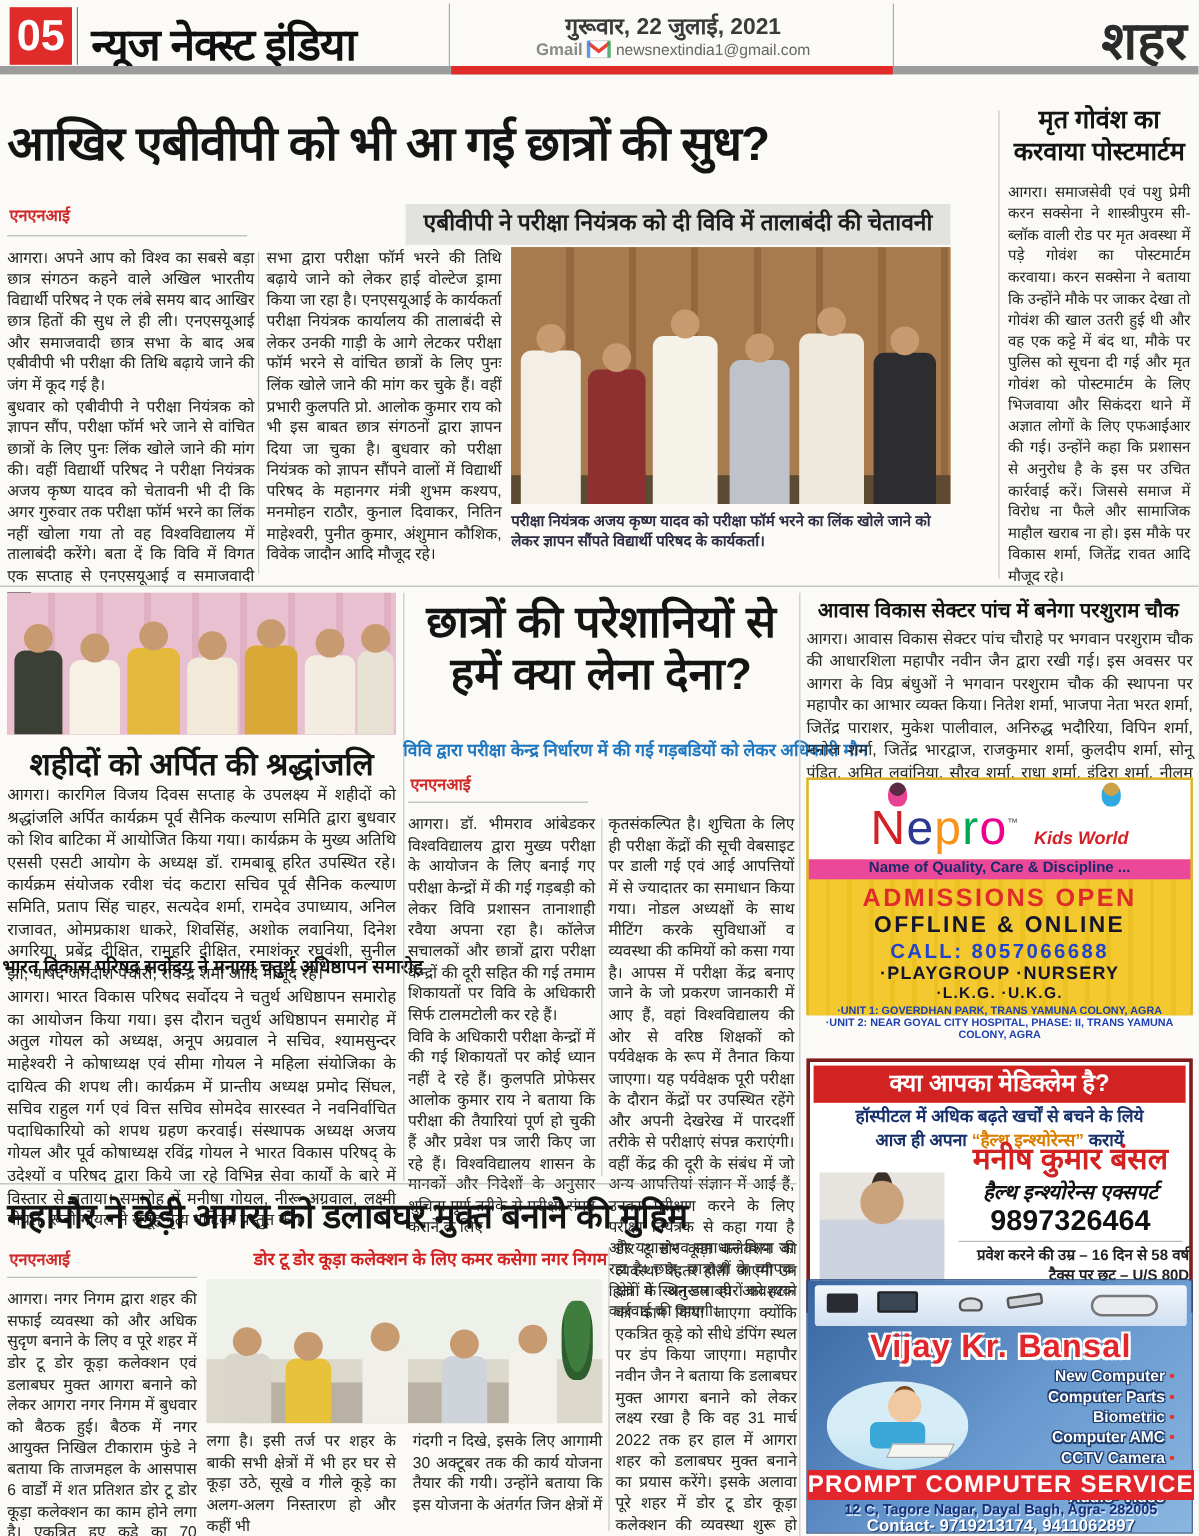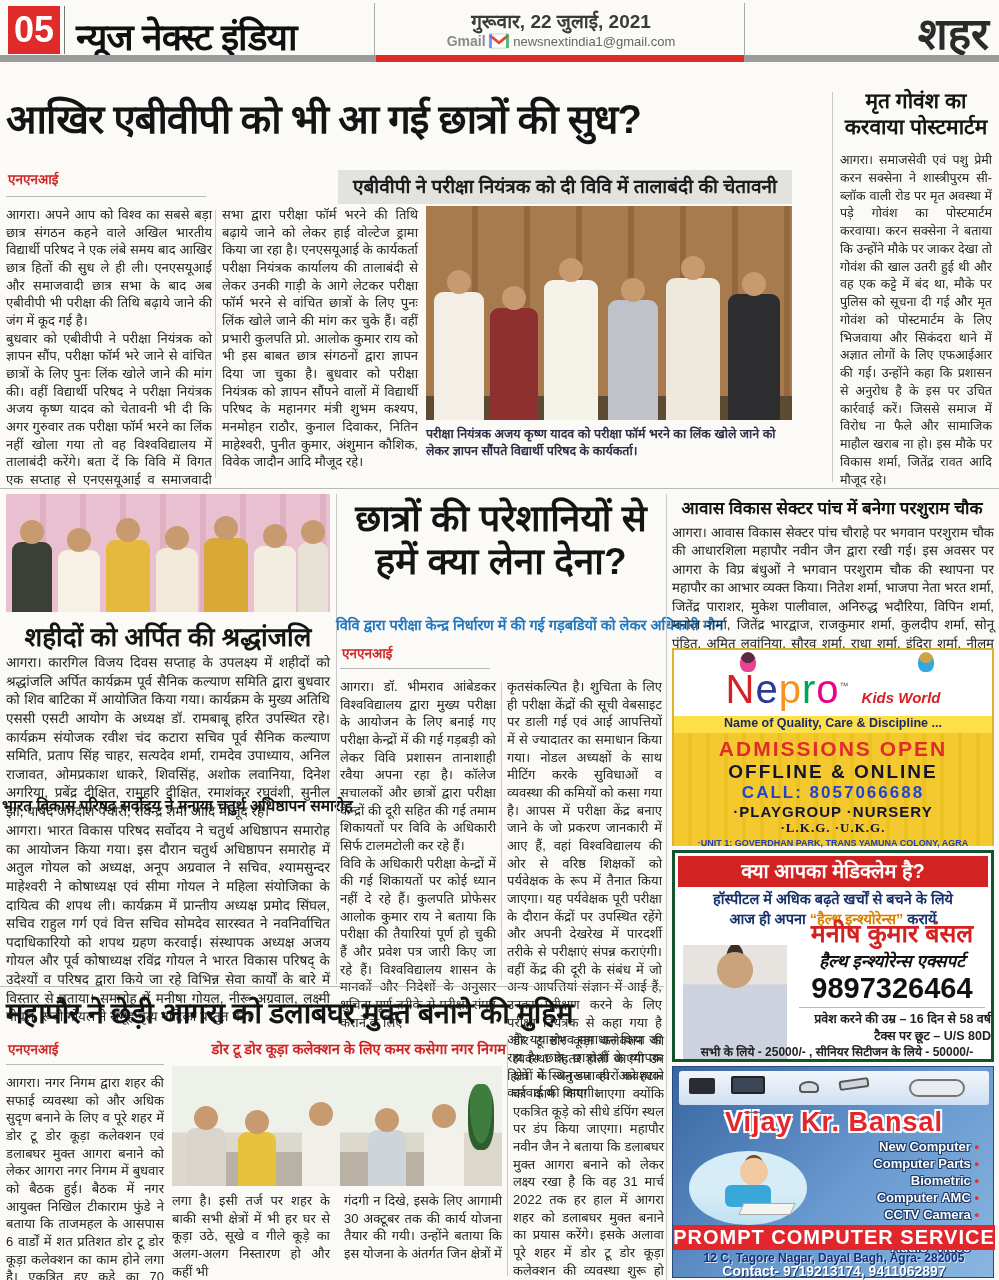--- a/index.html
+++ b/index.html
@@ -38,23 +38,23 @@
   .fig { position:absolute; bottom:0; border-radius:9px 9px 0 0; }
   .fig::before { content:""; position:absolute; top:-22px; left:50%; transform:translateX(-50%);
                  width:24px; height:24px; border-radius:50%; background:#c89a70; }
 
   
   .nepro { border:2px solid #dcb32c; background:#f3c92f; }
   .nepro-top { background:#fff; height:66px; position:relative; text-align:center; }
   .nepro-logo { font-size:40px; font-weight:normal; letter-spacing:1px; line-height:72px; }
   .nepro-kids { color:#d42027; font-weight:bold; font-size:15px; font-style:italic; }
   .nepro-tm { font-size:9px; color:#555; vertical-align:super; }
-  .nepro-tag { background:#fde047; font-size:12.5px; font-weight:bold; color:#1b2a6b; text-align:center; padding-bottom:3px; }
+  .nepro-tag { background:#ec4899; font-size:12.5px; font-weight:bold; color:#1b2a6b; text-align:center; padding-bottom:3px; }
   .nepro-yellow { background:repeating-linear-gradient(90deg,#f3c92f 0 14px,#ecc122 14px 18px); text-align:center; padding-top:4px; }
-  .mediclaim { border:3px solid #14532d; background:#fff; }
+  .mediclaim { border:3px solid #7f1d1d; background:#fff;margin-top:32px; }
   .mc-bar { background:#d32222; color:#fff; font-weight:bold; font-size:20px; text-align:center;
             height:31px; line-height:31px; margin:3px; }
   .mc-line { text-align:center; font-weight:bold; color:#15306b; font-size:14.5px; line-height:1.35; }
   .mc-quote { color:#d97f00; }
   .computer-ad { background:linear-gradient(135deg,#38659f 0%, #6899cf 55%, #8ab6e0 100%); border:1px solid #27497e; }
   .svc { font-size:13px; font-weight:bold; color:#fff; line-height:1.30; text-align:right;
          text-shadow:1px 1px 0 #1d3a6b, -1px -1px 0 #1d3a6b, 1px -1px 0 #1d3a6b, -1px 1px 0 #1d3a6b; }
   .svc::after { content:" •"; color:#e8302c; text-shadow:none; }
   .outline-red { color:#e3262c; text-shadow:2px 2px 0 #fff, -2px -2px 0 #fff, 2px -2px 0 #fff, -2px 2px 0 #fff; }
 </style>
@@ -150,38 +150,38 @@
         <span style="color:#d42027;">N</span><span style="color:#2b3990;">e</span><span style="color:#f7941d;">p</span><span style="color:#00a651;">r</span><span style="color:#ec008c;">o</span><span class="nepro-tm">™</span>
       </span>
       <span class="nepro-kids">Kids World</span>
     </div>
     <div class="nepro-tag">Name of Quality, Care &amp; Discipline ...</div>
     <div class="nepro-yellow" style="height:113px;">
       <div style="color:#e02b2b; font-size:21px; font-weight:bold; letter-spacing:2px;">ADMISSIONS OPEN</div>
       <div style="color:#14142e; font-size:19px; font-weight:bold; letter-spacing:2px;">OFFLINE &amp; ONLINE</div>
       <div style="color:#2244cc; font-size:17px; font-weight:bold; letter-spacing:2px;">CALL: 8057066688</div>
       <div style="color:#14142e; font-size:15px; font-weight:bold; letter-spacing:1px;">·PLAYGROUP ·NURSERY</div>
-      <div style="color:#14142e; font-size:13px; font-weight:bold; letter-spacing:1px;font-family:Liberation Serif, serif;">·L.K.G. ·U.K.G.</div>
+      <div style="color:#14142e; font-size:13px; font-weight:bold; letter-spacing:1px;">·L.K.G. ·U.K.G.</div>
       <div style="color:#1d3fb0; font-size:9px; font-weight:bold; margin-top:2px; padding:0 8px;">·UNIT 1: GOVERDHAN PARK, TRANS YAMUNA COLONY, AGRA</div>
       <div style="color:#1d3fb0; font-size:9px; font-weight:bold; padding:0 8px;">·UNIT 2: NEAR GOYAL CITY HOSPITAL, PHASE: II, TRANS YAMUNA COLONY, AGRA</div>
     </div>
   </div>
 
   <div class="abs mediclaim" style="left:672px; top:850px; width:322px; height:212px;">
     <div class="mc-bar">क्या आपका मेडिक्लेम है?</div>
     <div class="mc-line">हॉस्पीटल में अधिक बढ़ते खर्चों से बचने के लिये</div>
     <div class="mc-line"><span>आज ही अपना </span><span class="mc-quote">“हैल्थ इन्श्योरेन्स”</span><span> करायें</span></div>
     <div class="abs" style="left:8px; top:92px; width:104px; height:114px;
          background:radial-gradient(circle at 50% 22%, #caa27c 0 17%, transparent 18%),
                     radial-gradient(ellipse at 50% 14%, #3a2e26 0 12%, transparent 13%),
                     linear-gradient(#e7e4df 0 34%, #cdd3de 35%);"></div>
     <div class="abs" style="left:118px; top:62px; width:198px; text-align:center;">
       <div style="color:#d32222; font-size:25px; font-weight:bold;">मनीष कुमार बंसल</div>
       <div style="color:#111; font-size:17px; font-weight:bold; font-style:italic;">हैल्थ इन्श्योरेन्स एक्सपर्ट</div>
-      <div style="color:#111; font-size:29px; font-weight:bold;">9897326464</div>
+      <div style="color:#111; font-size:24px; font-weight:bold;">9897326464</div>
       <div class="hairline" style="margin:2px 6px;"></div>
       <div style="color:#222; font-size:12.5px; font-weight:bold; text-align:right;">प्रवेश करने की उम्र – 16 दिन से 58 वर्ष</div>
       <div style="color:#222; font-size:12.5px; font-weight:bold; text-align:right;">टैक्स पर छूट – U/S 80D</div>
     </div>
     <div class="abs nowrap" style="left:6px; top:190px; width:312px; color:#222; font-size:12px; font-weight:bold; text-align:center;">सभी के लिये - 25000/- , सीनियर सिटीजन के लिये - 50000/-</div>
   </div>
 
   <div class="abs computer-ad" style="left:672px; top:1066px; width:322px; height:212px;">
     <div class="abs" style="left:6px; top:4px; width:310px; height:34px; background:linear-gradient(#f2f6fb,#cfe0f2); border-radius:3px;">
       <div class="abs" style="left:10px; top:7px; width:26px; height:16px; background:#2b2b33; border-radius:2px;"></div>

